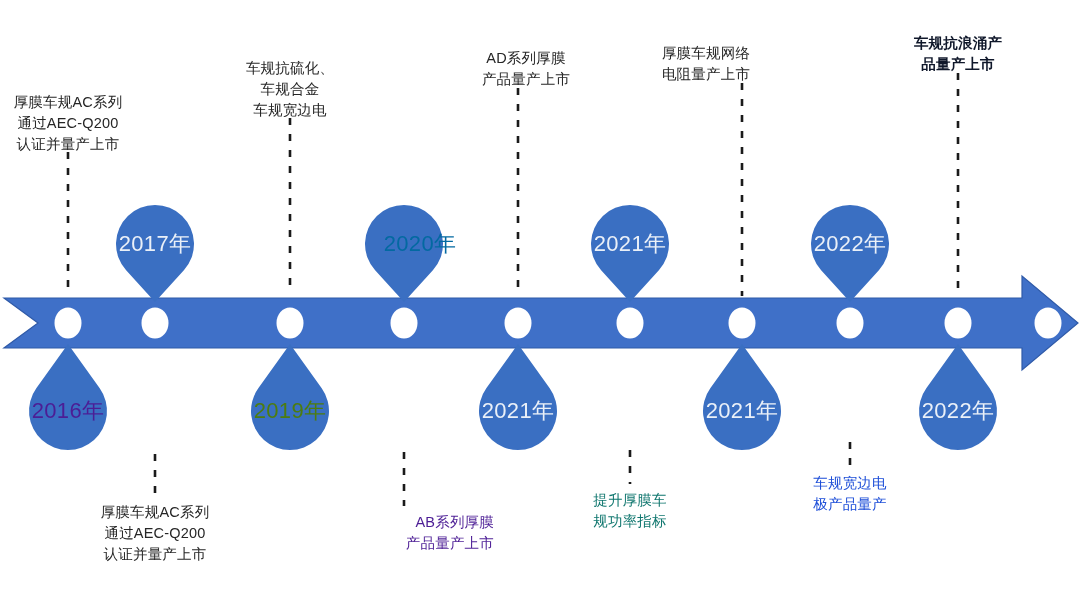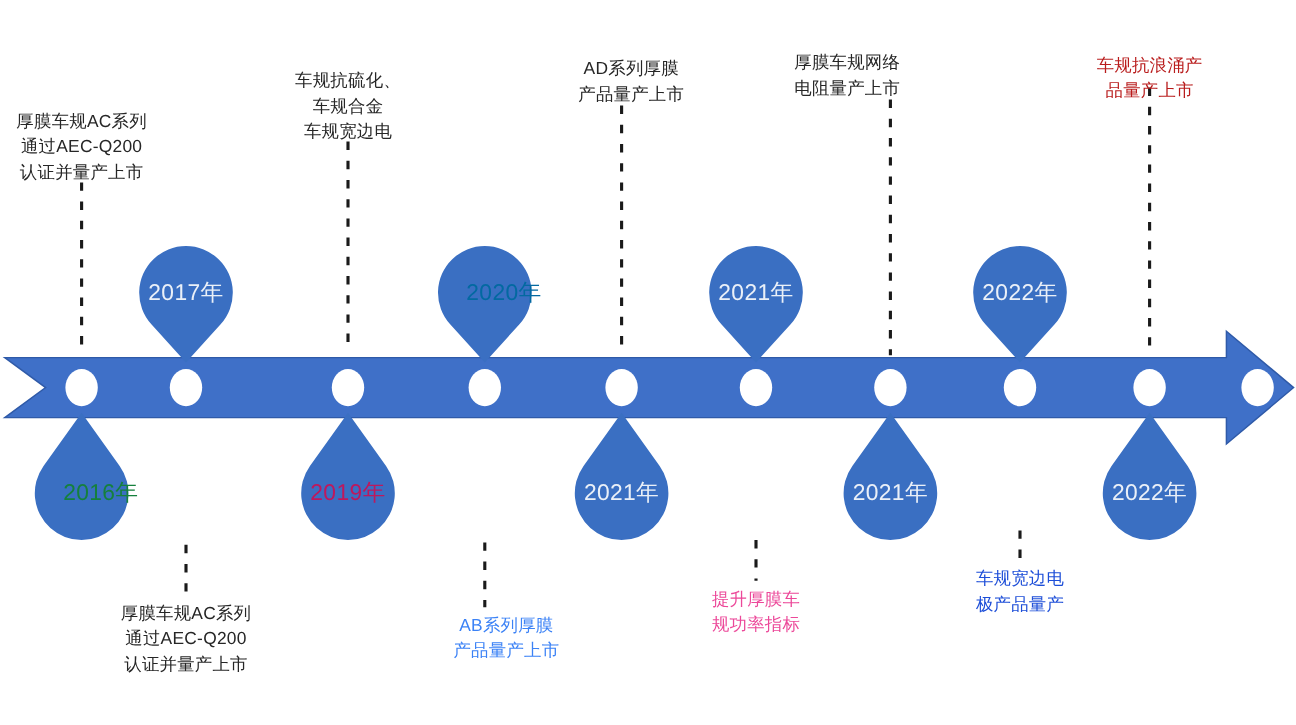--- a/index.html
+++ b/index.html
@@ -20,21 +20,21 @@
     line-height:1.45;
     color:#262626;
     text-align:center;
     white-space:pre-line;
     letter-spacing:0.2px;
     font-weight:400;
   }
   .pin-label{
     position:absolute;
     color:#eaf0f8;
-    font-size:19px;
+    font-size:22px;
     letter-spacing:0.3px;
     white-space:nowrap;
     transform:translate(-50%,-50%);
     pointer-events:none;
   }
 </style>
 </head>
 <body>
 
 <div id="stage">
@@ -63,44 +63,44 @@
       <ellipse cx="290" cy="323" rx="13.5" ry="15.5" fill="#ffffff"></ellipse>
       <ellipse cx="404" cy="323" rx="13.5" ry="15.5" fill="#ffffff"></ellipse>
       <ellipse cx="518" cy="323" rx="13.5" ry="15.5" fill="#ffffff"></ellipse>
       <ellipse cx="630" cy="323" rx="13.5" ry="15.5" fill="#ffffff"></ellipse>
       <ellipse cx="742" cy="323" rx="13.5" ry="15.5" fill="#ffffff"></ellipse>
       <ellipse cx="850" cy="323" rx="13.5" ry="15.5" fill="#ffffff"></ellipse>
       <ellipse cx="958" cy="323" rx="13.5" ry="15.5" fill="#ffffff"></ellipse>
       <ellipse cx="1048" cy="323" rx="13.5" ry="15.5" fill="#ffffff"></ellipse>
     </svg>
   <div id="labels">
-      <div class="pin-label" style="left: 68px; top: 411px; color: #15803d; margin-left: 16px;">2016年</div>
+      <div class="pin-label" style="left: 68px; top: 411px; color: #4c1d95;">2016年</div>
       <div class="pin-label" style="left: 155px; top: 244px; color: rgb(234, 240, 248);">2017年</div>
-      <div class="pin-label" style="left: 290px; top: 411px; color: #be185d;">2019年</div>
+      <div class="pin-label" style="left: 290px; top: 411px; color: #4d7c0f;">2019年</div>
       <div class="pin-label" style="left: 420px; top: 244px; color: #0369a1;">2020年</div>
       <div class="pin-label" style="left: 518px; top: 411px; color: rgb(234, 240, 248);">2021年</div>
       <div class="pin-label" style="left: 630px; top: 244px; color: rgb(234, 240, 248);">2021年</div>
       <div class="pin-label" style="left: 742px; top: 411px; color: rgb(234, 240, 248);">2021年</div>
       <div class="pin-label" style="left: 850px; top: 244px; color: rgb(234, 240, 248);">2022年</div>
       <div class="pin-label" style="left: 958px; top: 411px; color: rgb(234, 240, 248);">2022年</div>
       <div class="ann" style="left: -22px; top: 92px; width: 180px; color: rgb(38, 38, 38);">厚膜车规AC系列
 通过AEC-Q200
 认证并量产上市</div>
       <div class="ann" style="left: 200px; top: 58px; width: 180px; color: rgb(38, 38, 38);">车规抗硫化、
 车规合金
 车规宽边电</div>
       <div class="ann" style="left: 436px; top: 48px; width: 180px; color: rgb(38, 38, 38);">AD系列厚膜
 产品量产上市</div>
       <div class="ann" style="left: 616px; top: 43px; width: 180px; color: rgb(38, 38, 38);">厚膜车规网络
 电阻量产上市</div>
-      <div class="ann" style="left: 868px; top: 45px; width: 180px; color: #b91c1c;">车规抗浪涌产
+      <div class="ann" style="left: 868px; top: 33px; width: 180px; color: #0f172a; font-weight: bold;">车规抗浪涌产
 品量产上市</div>
       <div class="ann" style="left: 65px; top: 502px; width: 180px; color: rgb(38, 38, 38);">厚膜车规AC系列
 通过AEC-Q200
 认证并量产上市</div>
-      <div class="ann" style="left: 332px; top: 512px; width: 180px; color: #3b82f6;">AB系列厚膜
+      <div class="ann" style="left: 314px; top: 512px; width: 180px; color: #4c1d95; text-align: right;">AB系列厚膜
 产品量产上市</div>
-      <div class="ann" style="left: 540px; top: 490px; width: 180px; color: #ec4899;">提升厚膜车
+      <div class="ann" style="left: 540px; top: 490px; width: 180px; color: #0f766e;">提升厚膜车
 规功率指标</div>
       <div class="ann" style="left: 760px; top: 473px; width: 180px; color: #1d4ed8;">车规宽边电
 极产品量产</div>
     </div>
 </div>
 
 </body></html>

